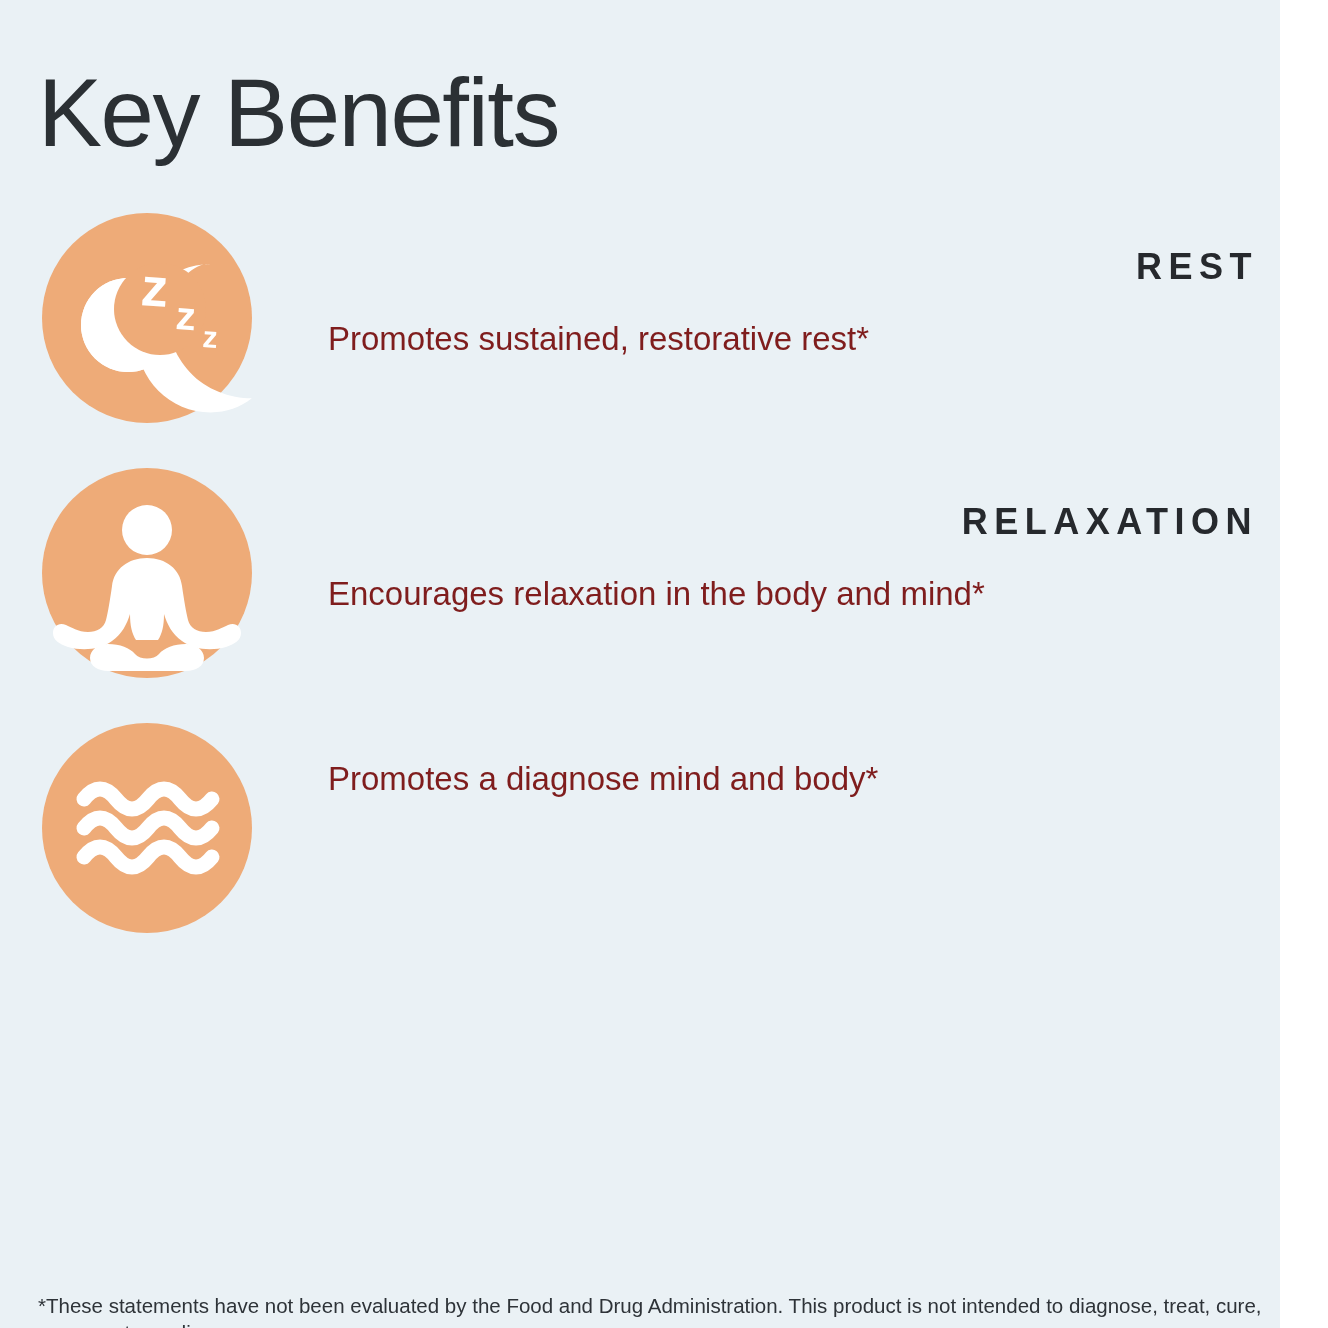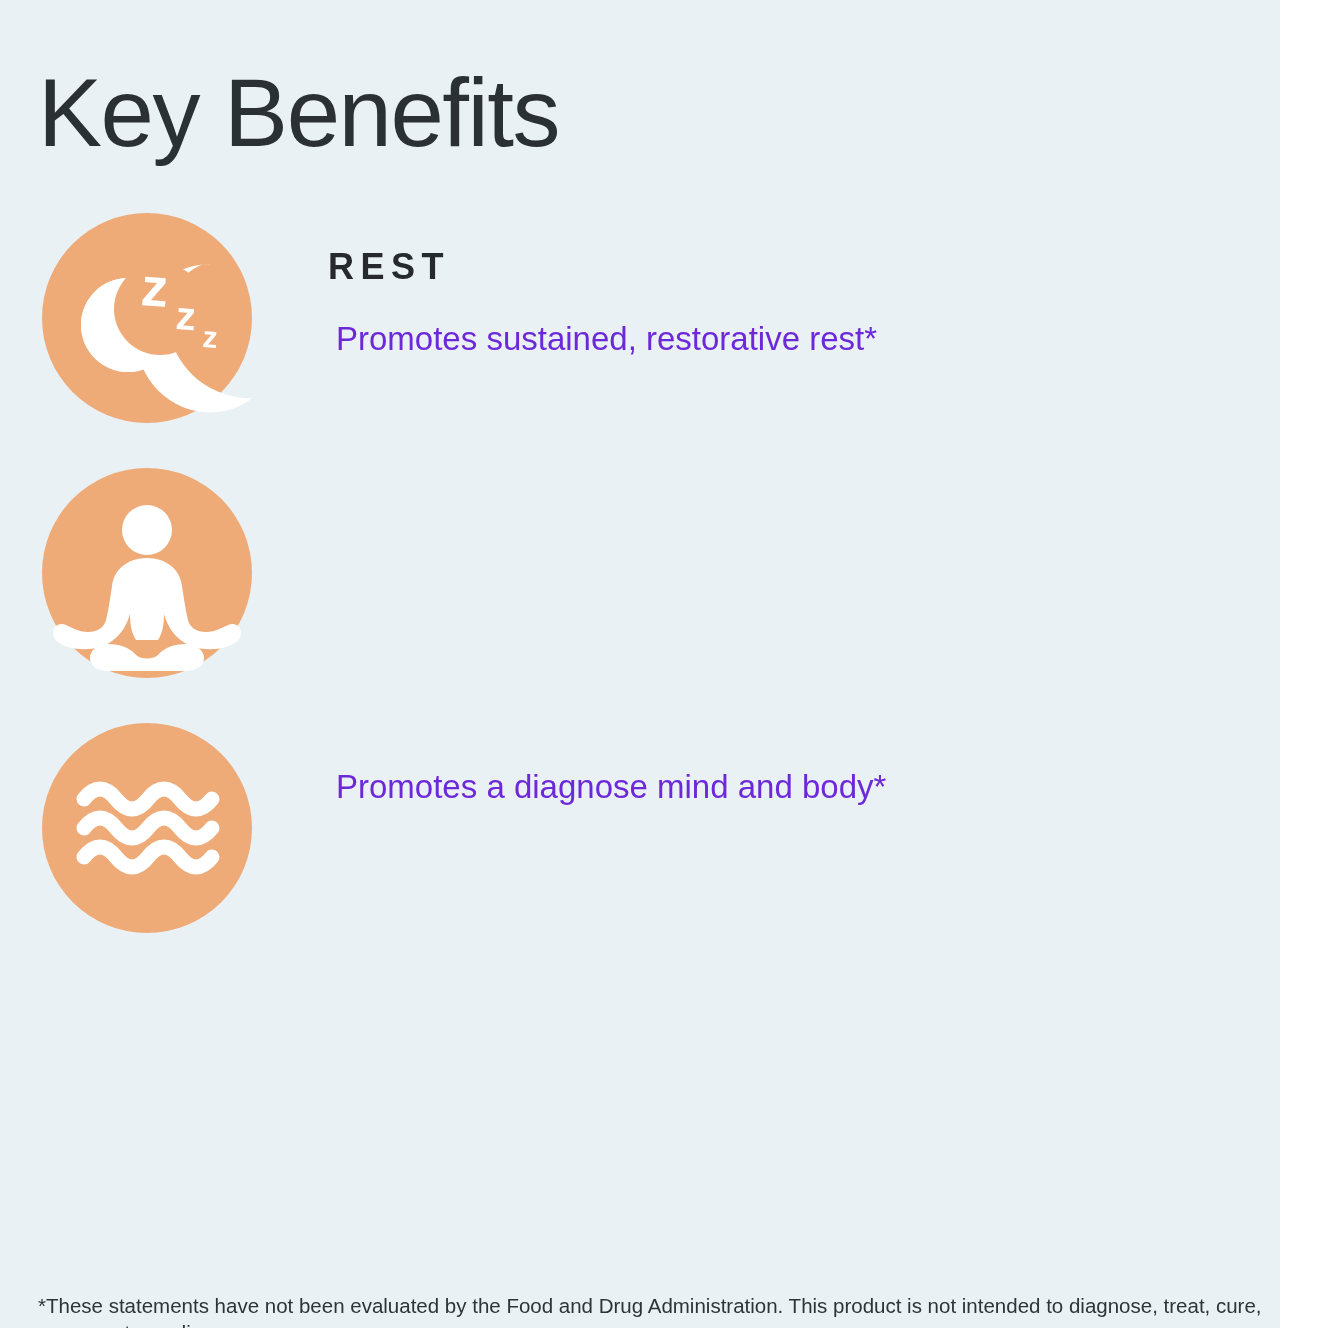--- a/index.html
+++ b/index.html
@@ -68,27 +68,28 @@
     width: 930px;
   }
   .benefit-heading {
     font-size: 36px;
     font-weight: 700;
     letter-spacing: 6.5px;
     color: #26292d;
     line-height: 1;
     margin: 0 0 34px 0;
     white-space: nowrap;
+    text-align: right;
   }
   .benefit-desc {
     font-size: 33px;
     font-weight: 300;
-    color: #6d28d9;
+    color: #7f1d1d;
     line-height: 1.2;
-    margin: 8px;
+    margin: 0;
     white-space: nowrap;
   }
   .benefit-desc .star {
     font-size: 33px;
     vertical-align: baseline;
   }
   .disclaimer {
     position: absolute;
     left: 38px;
     top: 1271px;
@@ -153,20 +154,24 @@
                        C199 158 193 154 186 157 C181 159 174 164 164 164
                        C155 164 148 160 146 152 C144 144 142 132 140 118
                        C138 101 124 90 105 90 Z"></path>
               <path d="M66 176 C56 176 48 182 48 190 C48 198 56 203 66 203
                        L144 203 C154 203 162 198 162 190 C162 182 154 176 144 176
                        C132 176 122 180 117 186 C112 192 98 192 93 186
                        C88 180 78 176 66 176 Z"></path>
             </g>
           </svg>
         </div>
+        <div class="benefit-text">
+          <div class="benefit-heading">RELAXATION</div>
+          <p class="benefit-desc"><span>Encourages relaxation in the body and mind</span><sup class="star">*</sup></p>
+        </div>
       </div>
 
       <div class="benefit-row">
         <div class="icon-circle">
           <svg viewBox="0 0 210 210" xmlns="http://www.w3.org/2000/svg">
             <g fill="none" stroke="#ffffff" stroke-width="15" stroke-linecap="round">
               <path d="M42 76 Q58 56 74 76 T106 76 T138 76 T170 76"></path>
               <path d="M42 105 Q58 85 74 105 T106 105 T138 105 T170 105"></path>
               <path d="M42 134 Q58 114 74 134 T106 134 T138 134 T170 134"></path>
             </g>

